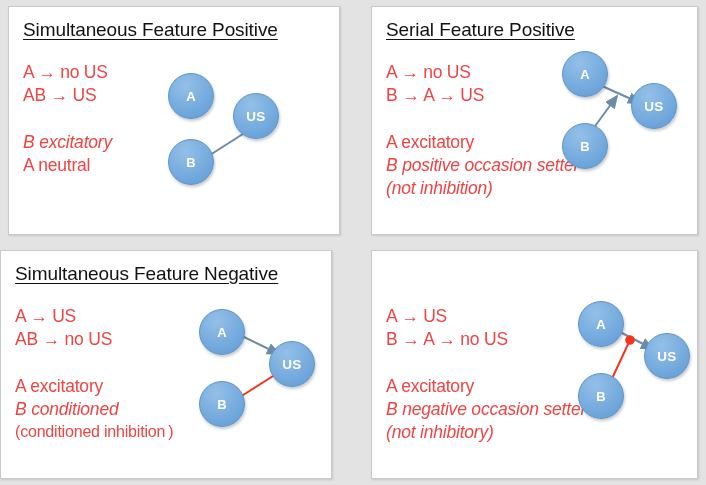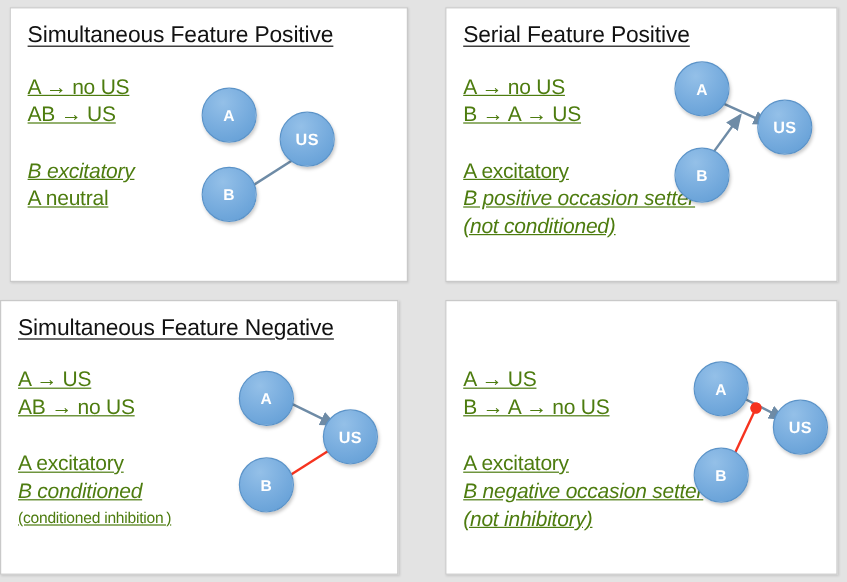--- a/index.html
+++ b/index.html
@@ -38,28 +38,27 @@
     letter-spacing:-0.1px;
   }
   .textcol{
     position:absolute;
     left:14px;
     top:54px;
     width:250px;
   }
   .line{
     font-size:17.5px;
-    color:#4d7c0f;
+    color:#ef4444;
     line-height:23px;
     white-space:nowrap;
     letter-spacing:-0.2px;
-    text-decoration:underline;
   }
   .line.ital{font-style:italic;}
-  .line.small{font-size:13px;line-height:21px;}
+  .line.small{font-size:16px;line-height:21px;}
   .spacer{height:24px;}
 
   .diagram{position:absolute;}
   .node{
     position:absolute;
     width:46px;height:46px;
     border-radius:50%;
     background:radial-gradient(circle at 38% 26%, #94c0e8 0%, #7db0e0 42%, #5e9bd4 100%);
     border:1px solid #5b93c8;
     box-shadow:1px 2px 3px rgba(0,0,0,0.22);
@@ -110,21 +109,21 @@
   </div>
 
   <div class="panel p-tr">
     <div class="title">Serial Feature Positive</div>
     <div class="textcol">
       <div class="line">A → no US</div>
       <div class="line">B → A → US</div>
       <div class="spacer"></div>
       <div class="line">A excitatory</div>
       <div class="line ital">B positive occasion setter</div>
-      <div class="line ital">(not conditioned)</div>
+      <div class="line ital">(not inhibition)</div>
     </div>
     <div class="diagram" style="left:0;top:40px;width:327px;height:150px;">
       <svg class="links" width="327" height="150">
         <defs>
           <marker id="ah-blue-2" markerWidth="7" markerHeight="7" refX="6" refY="3" orient="auto">
             <path d="M0,0 L7,3 L0,6 z" fill="#6e8ba6"></path>
           </marker>
           <marker id="ah-blue-2b" markerWidth="7" markerHeight="7" refX="6" refY="3" orient="auto">
             <path d="M0,0 L7,3 L0,6 z" fill="#6e8ba6"></path>
           </marker>

